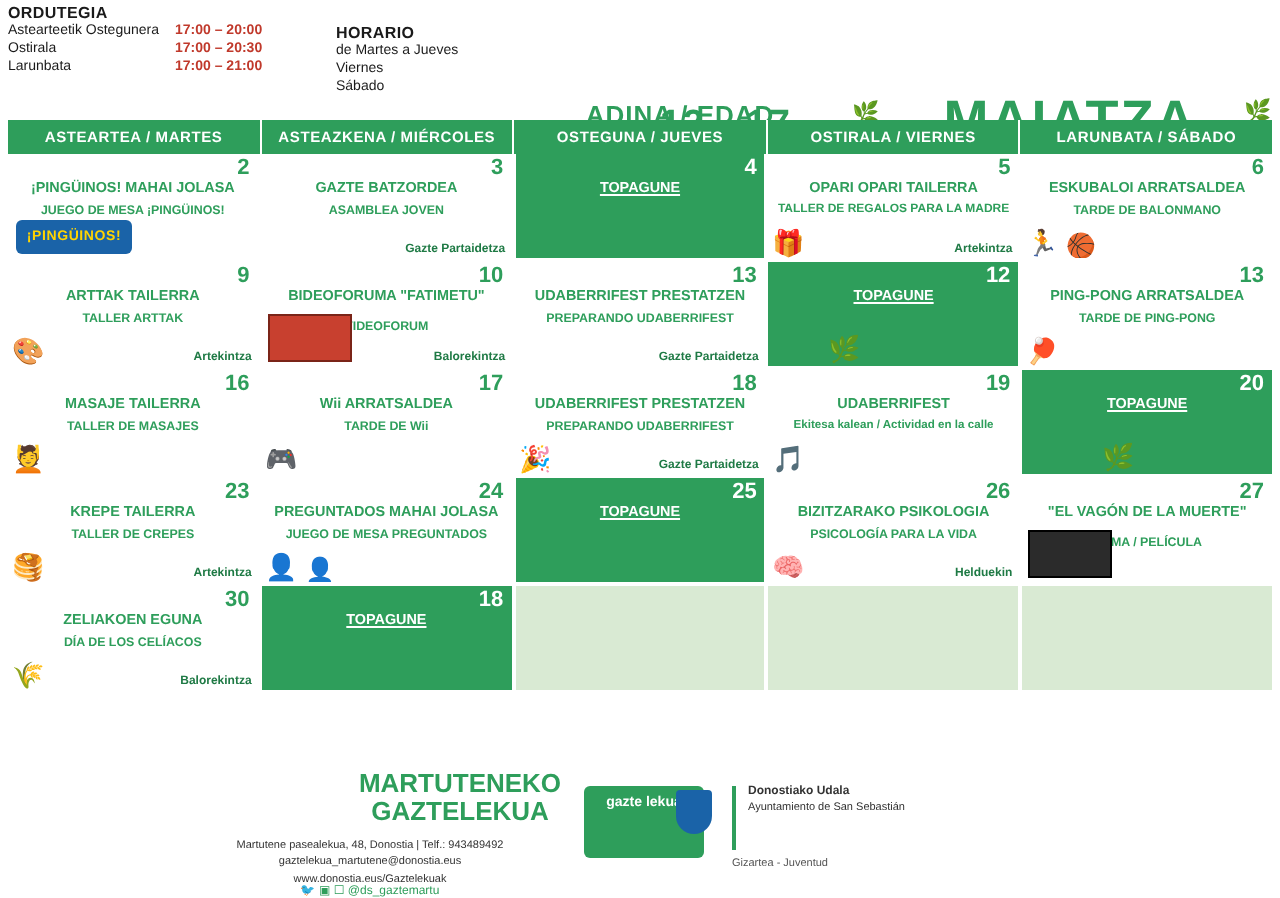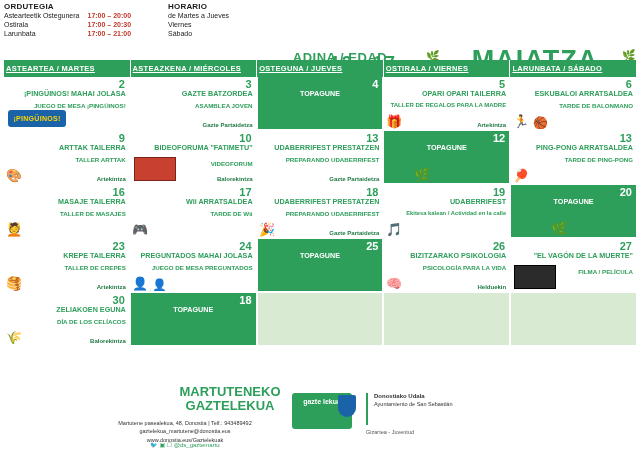--- a/index.html
+++ b/index.html
@@ -12,21 +12,21 @@
   .page{position:relative;width:640px;height:449px;}
 
   
   .header{position:absolute;left:0;top:0;width:564px;height:58px;}
   .sched{position:absolute;left:6px;top:3px;width:270px;font-size:7px;color:#1a1a1a;}
   .sched .col-title{font-weight:bold;font-size:8px;letter-spacing:.2px;}
   .sched table{border-collapse:collapse;font-size:7px;}
   .sched td{padding:1px 2px 1px 0;white-space:nowrap;}
   .sched .hrs{font-weight:bold;color:#c0392b;padding-left:6px;}
   .schedL{position:absolute;left:4px;top:2px;width:150px;}
-  .schedR{position:absolute;left:168px;top:2px;width:120px;}
+  .schedR{position:absolute;left:168px;top:12px;width:120px;}
 
   .title-wrap{position:absolute;left:275px;top:0;width:365px;height:58px;margin-top:48px;}
   .adina{
     position:absolute;left:5px;top:2px;width:120px;text-align:center;
     color:#2e9e5b;font-weight:bold;font-size:13px;letter-spacing:.5px;
   }
   .adina .num{display:block;font-size:19px;margin-top:1px;letter-spacing:1px;}
   .maiatza{
     position:absolute;right:0;top:0px;width:210px;text-align:center;
     color:#2e9e5b;font-weight:bold;font-size:27px;letter-spacing:1px;
@@ -34,45 +34,44 @@
   }
   .maiatza .sub{display:block;font-size:15px;letter-spacing:1px;margin-top:-1px;}
   .leaf{position:absolute;font-size:11px;color:#3aa85f;}
 
   
   .grid{position:absolute;left:4px;top:60px;width:632px;}
   .row{display:flex;}
   .hcell{
     flex:1 1 0;background:#2e9e5b;color:#ffffff;
     font-size:7.5px;font-weight:bold;letter-spacing:.3px;
-    padding:4px 2px;text-align:left;border-right:1px solid #ffffff;
+    padding:4px 2px;text-align:center;border-right:1px solid #ffffff;
     white-space:nowrap;
-    text-decoration:underline;
   }
   .hcell:last-child{border-right:none;}
   .cell{
     flex:1 1 0;position:relative;height:52px;
     border-right:2px solid #ffffff;border-bottom:2px solid #ffffff;
     overflow:hidden;
   }
   .cell:last-child{border-right:none;}
   .c-white{background:#ffffff;}
   .c-green{background:#2e9e5b;}
   .c-lgreen{background:#d9ead3;}
   .num{
     position:absolute;top:1px;right:4px;font-size:11px;font-weight:bold;
   }
   .c-white .num{color:#2e9e5b;}
   .c-green .num{color:#ffffff;}
   .txt{
     position:absolute;left:0;right:0;top:13px;text-align:center;
     font-size:7.2px;font-weight:bold;line-height:1.15;padding:0 3px;
   }
-  .c-white .txt,.c-lgreen .txt{color:#2e9e5b;text-align:right;}
-  .c-green .txt{color:#ffffff;}
+  .c-white .txt,.c-lgreen .txt{color:#2e9e5b;}
+  .c-green .txt{color:#ffffff;text-decoration:underline;}
   .tag{
     position:absolute;bottom:1px;right:3px;font-size:6px;font-weight:bold;
     color:#1f7a45;
   }
 
   
   .art{position:absolute;bottom:1px;left:2px;font-size:13px;line-height:1;}
   .art2{position:absolute;bottom:0px;left:22px;font-size:12px;line-height:1;}
   .photo{
     position:absolute;bottom:2px;left:3px;width:40px;height:22px;

